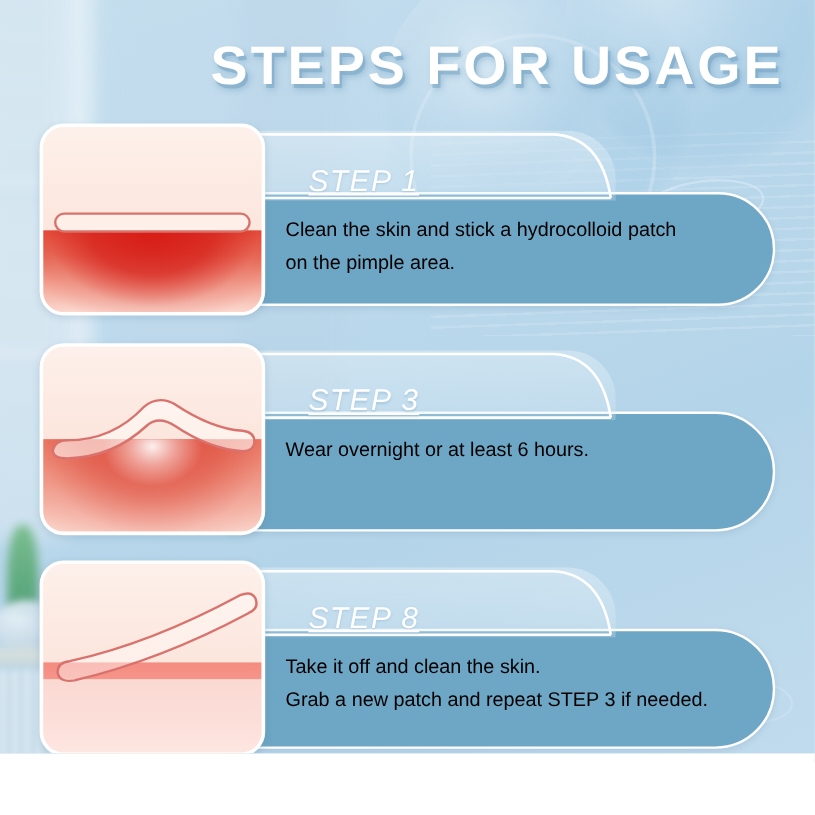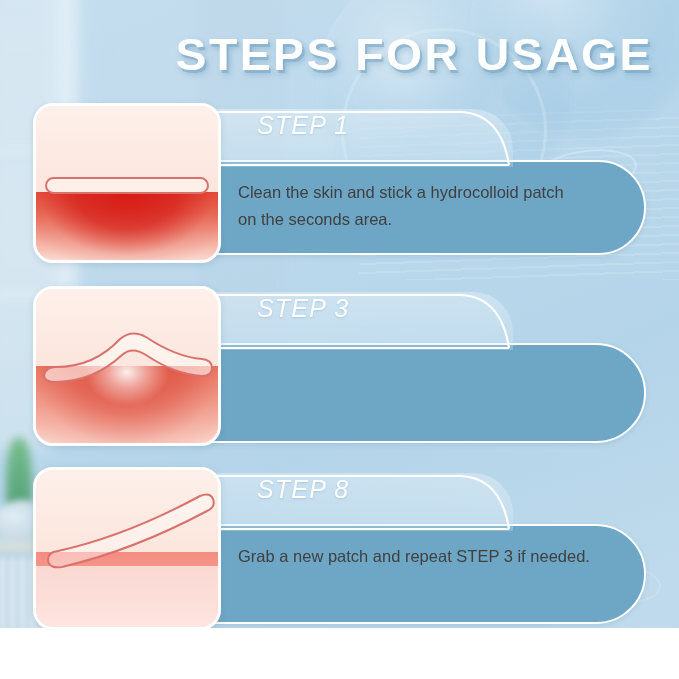--- a/index.html
+++ b/index.html
@@ -292,27 +292,28 @@
   }
   .tab-curve {
     position: absolute;
     left: 0; top: 0;
     width: 300px; height: 58px;
     overflow: visible;
   }
   .tab-label {
     position: absolute;
     left: 44px;
-    top: 2px;
+    top: 28px;
     font-size: 25px;
     font-style: italic;
     color: #ffffff;
     letter-spacing: 1.2px;
     font-family: "Liberation Sans", sans-serif;
     text-shadow: 0 1px 2px rgba(110,155,188,.35);
+    text-decoration: underline;
   }
 
   
   .panel {
     position: absolute;
     left: 190px;
     top: 57px;
     width: 456px;
     height: 95px;
     background: #6ea6c5;
@@ -323,21 +324,21 @@
     box-shadow: 0 2px 5px rgba(90,130,160,.18);
   }
   .step.s2 .panel { height: 100px; }
   .step.s3 .panel { height: 100px; }
 
   .panel-text {
     position: absolute;
     left: 46px;
     top: 17px;
     right: 42px;
-    color: #404040;
+    color: #000000;
     font-size: 16.5px;
     line-height: 27px;
     font-family: "Liberation Sans", sans-serif;
   }
   .panel-text .ln { display: block; white-space: nowrap; }
 </style>
 </head>
 <body>
 
 <div id="poster">
@@ -363,41 +364,42 @@
     <div class="splash s2"></div>
     <div class="bg-haze"></div>
   </div>
 
   <div class="title">STEPS FOR USAGE</div>
 
   <div class="step s1">
     <div class="panel">
       <div class="panel-text">
         <span class="ln">Clean the skin and stick a hydrocolloid patch</span>
-        <span class="ln">on the seconds area.</span>
+        <span class="ln">on the pimple area.</span>
       </div>
     </div>
     <div class="tab">
       <div class="tab-bg"></div>
       <svg class="tab-curve" viewBox="0 0 300 58" preserveAspectRatio="none">
         <path d="M0 3 L248 3 Q288 5 296 56" fill="none" stroke="#ffffff" stroke-width="2.2"></path>
         <path d="M0 56 L296 56" fill="none" stroke="#ffffff" stroke-width="2.2"></path>
       </svg>
       <div class="tab-label">STEP 1</div>
     </div>
     <div class="illus">
       <div class="skin-top"></div>
       <div class="skin-bottom"></div>
       <div class="patch-flat"></div>
     </div>
   </div>
 
   <div class="step s2">
     <div class="panel">
       <div class="panel-text">
+        <span class="ln">Wear overnight or at least 6 hours.</span>
       </div>
     </div>
     <div class="tab">
       <div class="tab-bg"></div>
       <svg class="tab-curve" viewBox="0 0 300 58" preserveAspectRatio="none">
         <path d="M0 3 L248 3 Q288 5 296 56" fill="none" stroke="#ffffff" stroke-width="2.2"></path>
         <path d="M0 56 L296 56" fill="none" stroke="#ffffff" stroke-width="2.2"></path>
       </svg>
       <div class="tab-label">STEP 3</div>
     </div>
@@ -406,20 +408,21 @@
       <div class="skin-bottom"></div>
       <svg class="bump-svg" viewBox="0 0 182 154" preserveAspectRatio="none">
         <path d="M8 86 Q10 78 20 78 Q58 78 84 50 Q96 40 110 48 Q140 68 166 70 Q176 71 176 79 Q176 87 166 87 Q138 85 110 66 Q96 57 86 66 Q58 92 20 93 Q8 93 8 86 Z" fill="rgba(255,248,245,.62)" stroke="#d9726c" stroke-width="2"></path>
       </svg>
     </div>
   </div>
 
   <div class="step s3">
     <div class="panel">
       <div class="panel-text">
+        <span class="ln">Take it off and clean the skin.</span>
         <span class="ln">Grab a new patch and repeat STEP 3 if needed.</span>
       </div>
     </div>
     <div class="tab">
       <div class="tab-bg"></div>
       <svg class="tab-curve" viewBox="0 0 300 58" preserveAspectRatio="none">
         <path d="M0 3 L248 3 Q288 5 296 56" fill="none" stroke="#ffffff" stroke-width="2.2"></path>
         <path d="M0 56 L296 56" fill="none" stroke="#ffffff" stroke-width="2.2"></path>
       </svg>
       <div class="tab-label">STEP 8</div>

